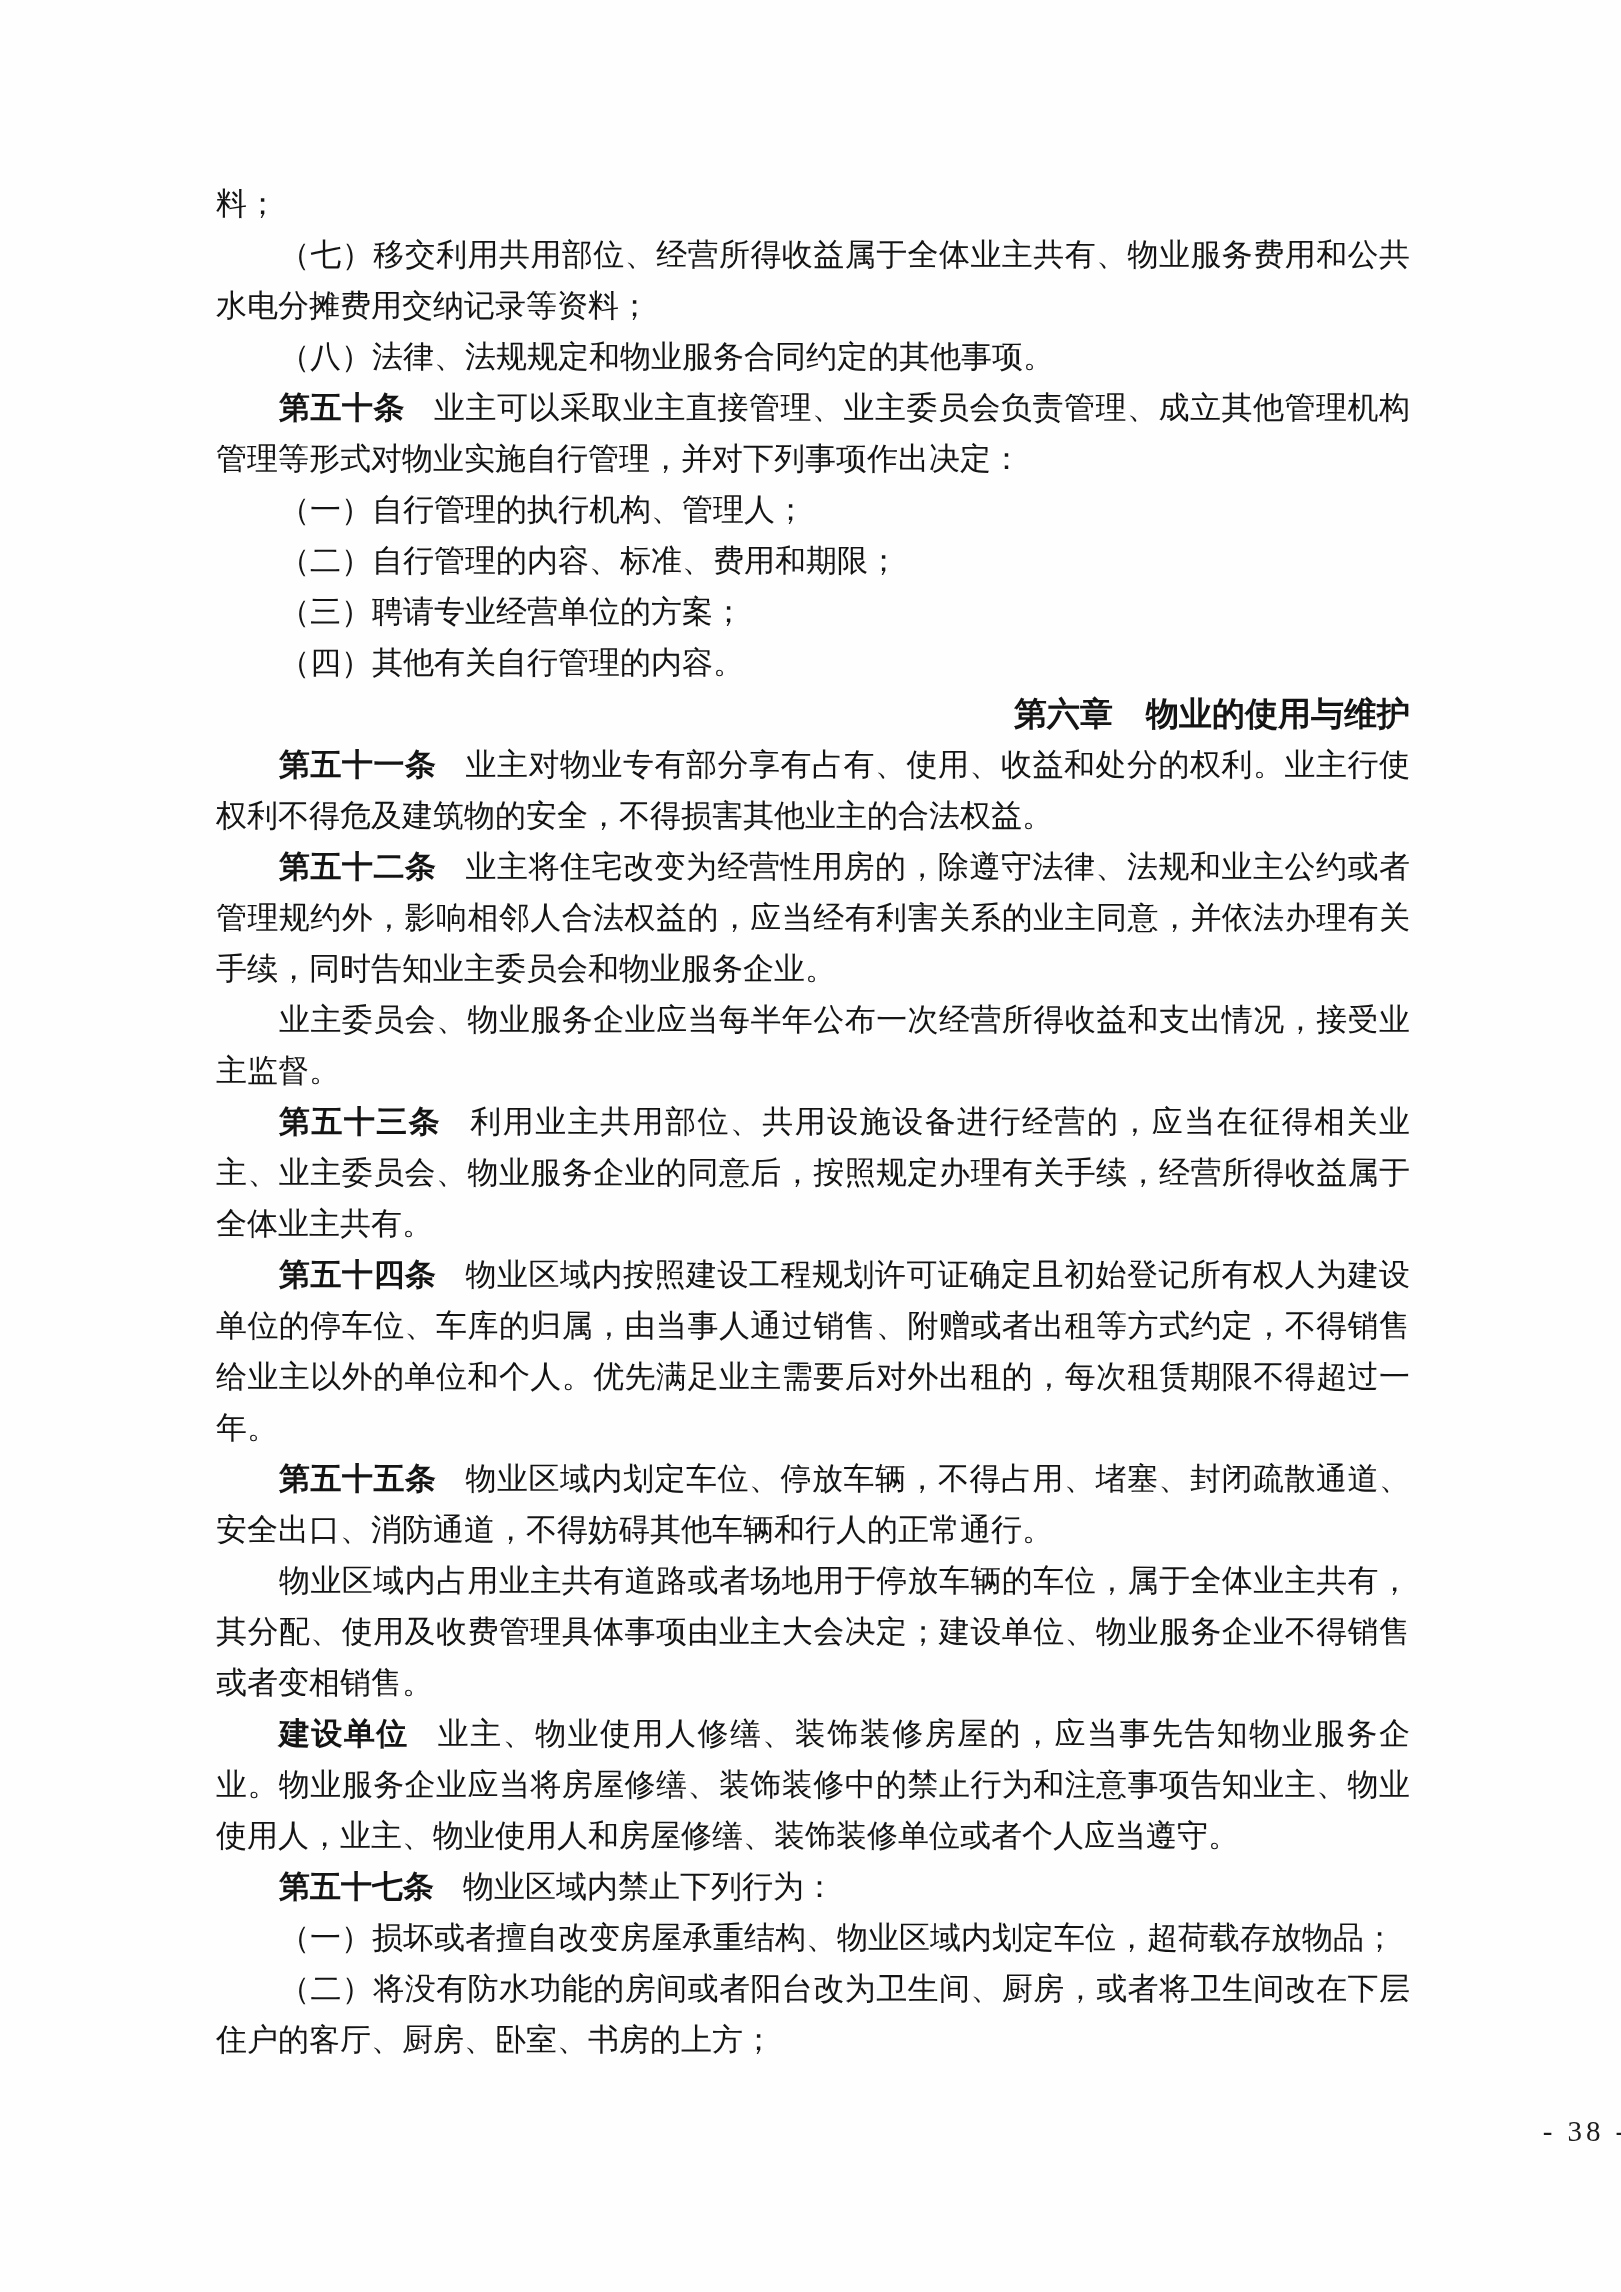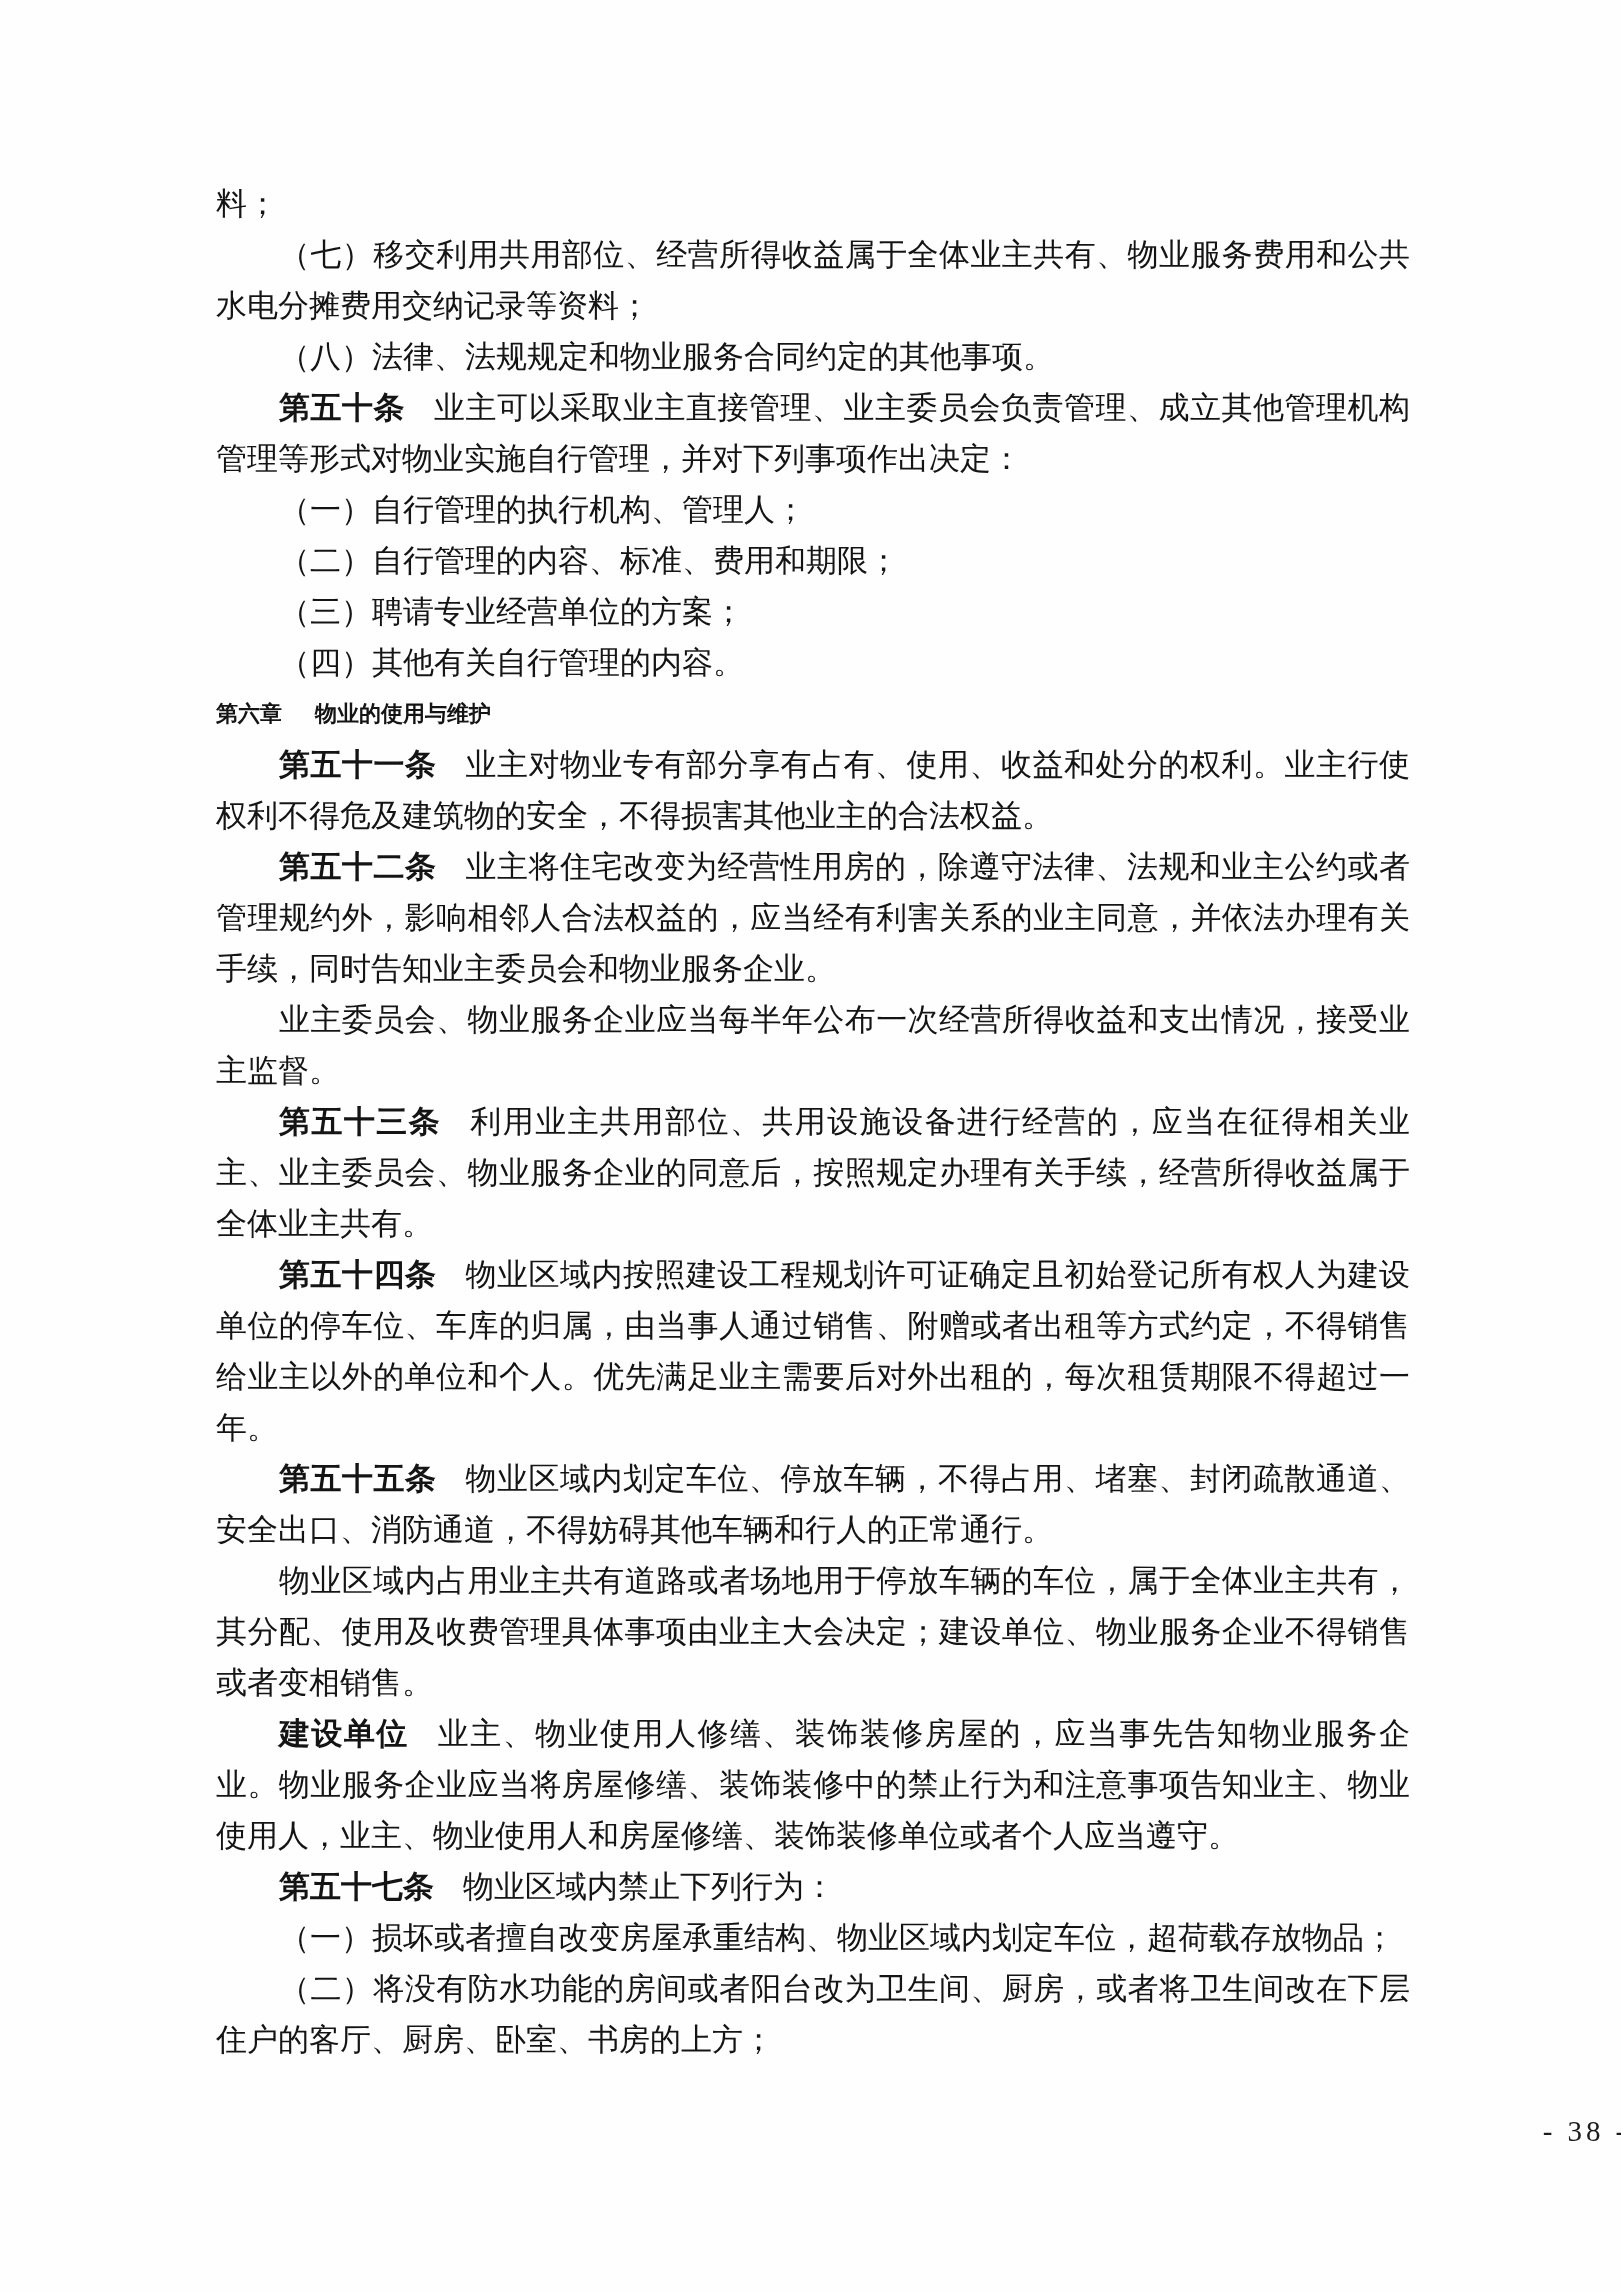--- a/index.html
+++ b/index.html
@@ -29,24 +29,24 @@
   .para {
     margin: 0;
     padding: 0;
     text-indent: 63px;
   }
   .para.continuation {
     text-indent: 0;
   }
   .para.chapter {
     text-indent: 0;
-    text-align: left;
+    text-align: right;
     font-weight: bold;
     font-family: "Liberation Sans", sans-serif;
-    font-size: 22px;
+    font-size: 33px;
   }
   .lead {
     font-weight: bold;
     font-family: "Liberation Sans", sans-serif;
     margin-right: 29px;
   }
   .para.chapter .lead {
     margin-right: 33px;
   }
   .footer {

